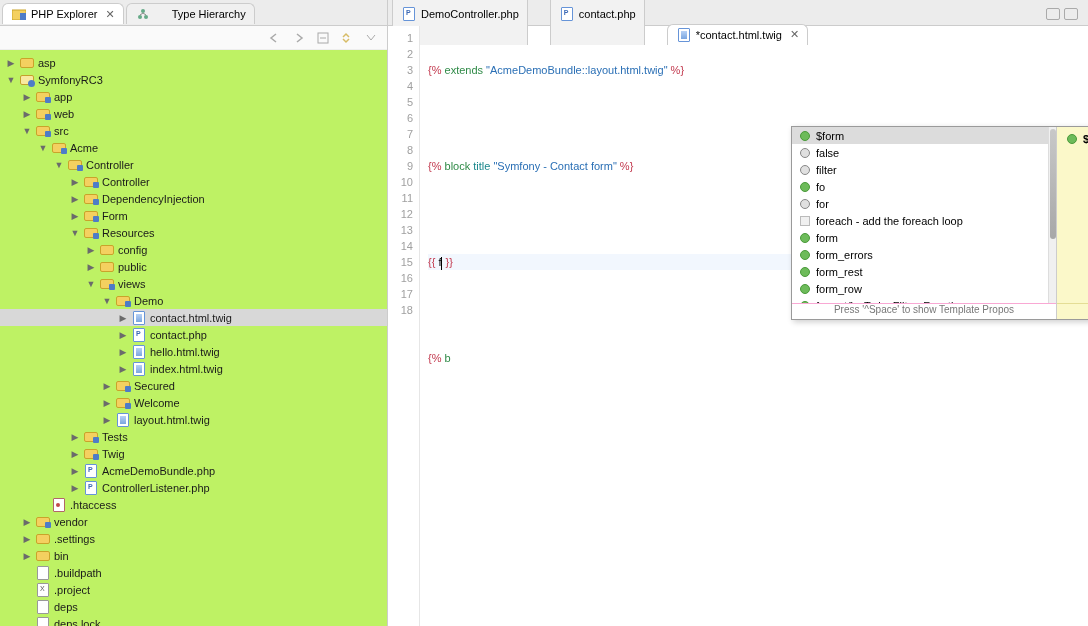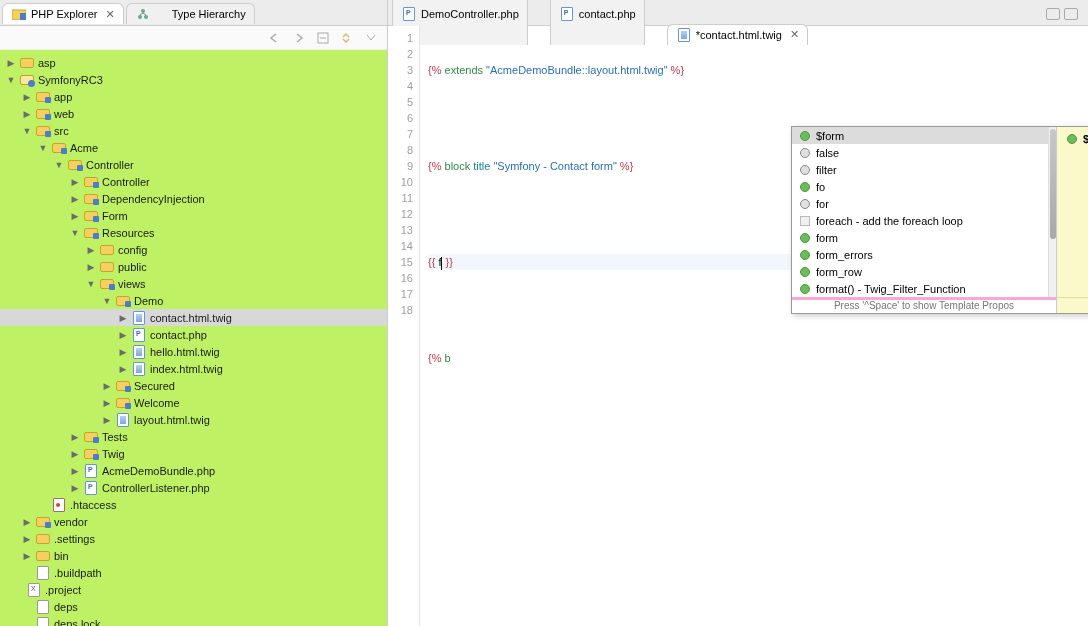--- a/index.html
+++ b/index.html
@@ -60,21 +60,21 @@
 
 .autocomplete { position: absolute; top: 100px; left: 403px; display: flex; border: 1px solid #9a9a9a; box-shadow: 2px 2px 6px rgba(0,0,0,0.2); background: #fff; font-family: "Lucida Grande", Arial, sans-serif; font-size: 11px; }
 .ac-list { width: 264px; max-height: 192px; display: flex; flex-direction: column; }
 .ac-items { flex: 1; overflow: hidden; }
 .ac-item { display: flex; align-items: center; gap: 6px; padding: 0 8px; height: 17px; cursor: pointer; }
 .ac-item.sel { background: #dcdcdc; }
 .ac-bullet { width: 10px; height: 10px; border-radius: 50%; border: 1px solid #888; display: inline-block; }
 .ac-bullet.green { background: #6dbb5a; border-color: #4a9a3a; }
 .ac-bullet.gray { background: #e0e0e0; }
 .ac-square { width: 10px; height: 10px; background: #f0f0f0; border: 1px solid #bbb; display: inline-block; }
-.ac-hint { border-top: 3px solid #f9a8d4; padding: 0 6px; color: #777; text-align: center; font-size: 10px; height: 16px; }
+.ac-hint { border-top: 1px solid #f9a8d4; padding: 0 6px; color: #777; text-align: center; font-size: 10px; height: 16px; }
 .ac-doc { width: 300px; background: #fbf8c9; border-left: 1px solid #ccc; display: flex; flex-direction: column; }
 .ac-doc-body { flex: 1; padding: 6px 10px; }
 .ac-doc-hint { border-top: 1px solid #e4dd95; padding: 2px 6px; color: #888; text-align: right; font-size: 10px; height: 16px; }
 .ac-scroll { position: absolute; left: 256px; top: 0; bottom: 16px; width: 8px; background: #f0f0f0; border-left: 1px solid #ddd; }
 .ac-thumb { position: absolute; left: 1px; top: 2px; width: 6px; height: 110px; background: linear-gradient(#c8c8c8,#a8a8a8); border-radius: 3px; }
 
 svg { display: block; }
 </style>
 </head>
 <body>
@@ -342,21 +342,21 @@
         </span>
         <span class="tree-label">bin</span>
       </div>
       <div class="tree-row" style="padding-left: 22px;">
         <span class="arrow empty">▶</span>
         <span class="icon">
           <span class="file-generic"></span>
         </span>
         <span class="tree-label">.buildpath</span>
       </div>
-      <div class="tree-row" style="padding-left: 13px;">
+      <div class="tree-row" style="padding-left: 22px;">
         <span class="arrow empty">▶</span>
         <span class="icon">
           <span class="file-x"></span>
         </span>
         <span class="tree-label">.project</span>
       </div>
       <div class="tree-row" style="padding-left: 22px;">
         <span class="arrow empty">▶</span>
         <span class="icon">
           <span class="file-generic"></span>
@@ -475,20 +475,24 @@
             <div class="ac-item">
               <span class="ac-bullet green"></span>
               <span>form</span>
             </div>
             <div class="ac-item">
               <span class="ac-bullet green"></span>
               <span>form_errors</span>
             </div>
             <div class="ac-item">
               <span class="ac-bullet green"></span>
+              <span>form_rest</span>
+            </div>
+            <div class="ac-item">
+              <span class="ac-bullet green"></span>
               <span>form_row</span>
             </div>
             <div class="ac-item">
               <span class="ac-bullet green"></span>
               <span>format() - Twig_Filter_Function</span>
             </div>
           </div>
         <div class="ac-hint">Press '^Space' to show Template Propos</div>
         <div class="ac-scroll">
             <div class="ac-thumb"></div>

